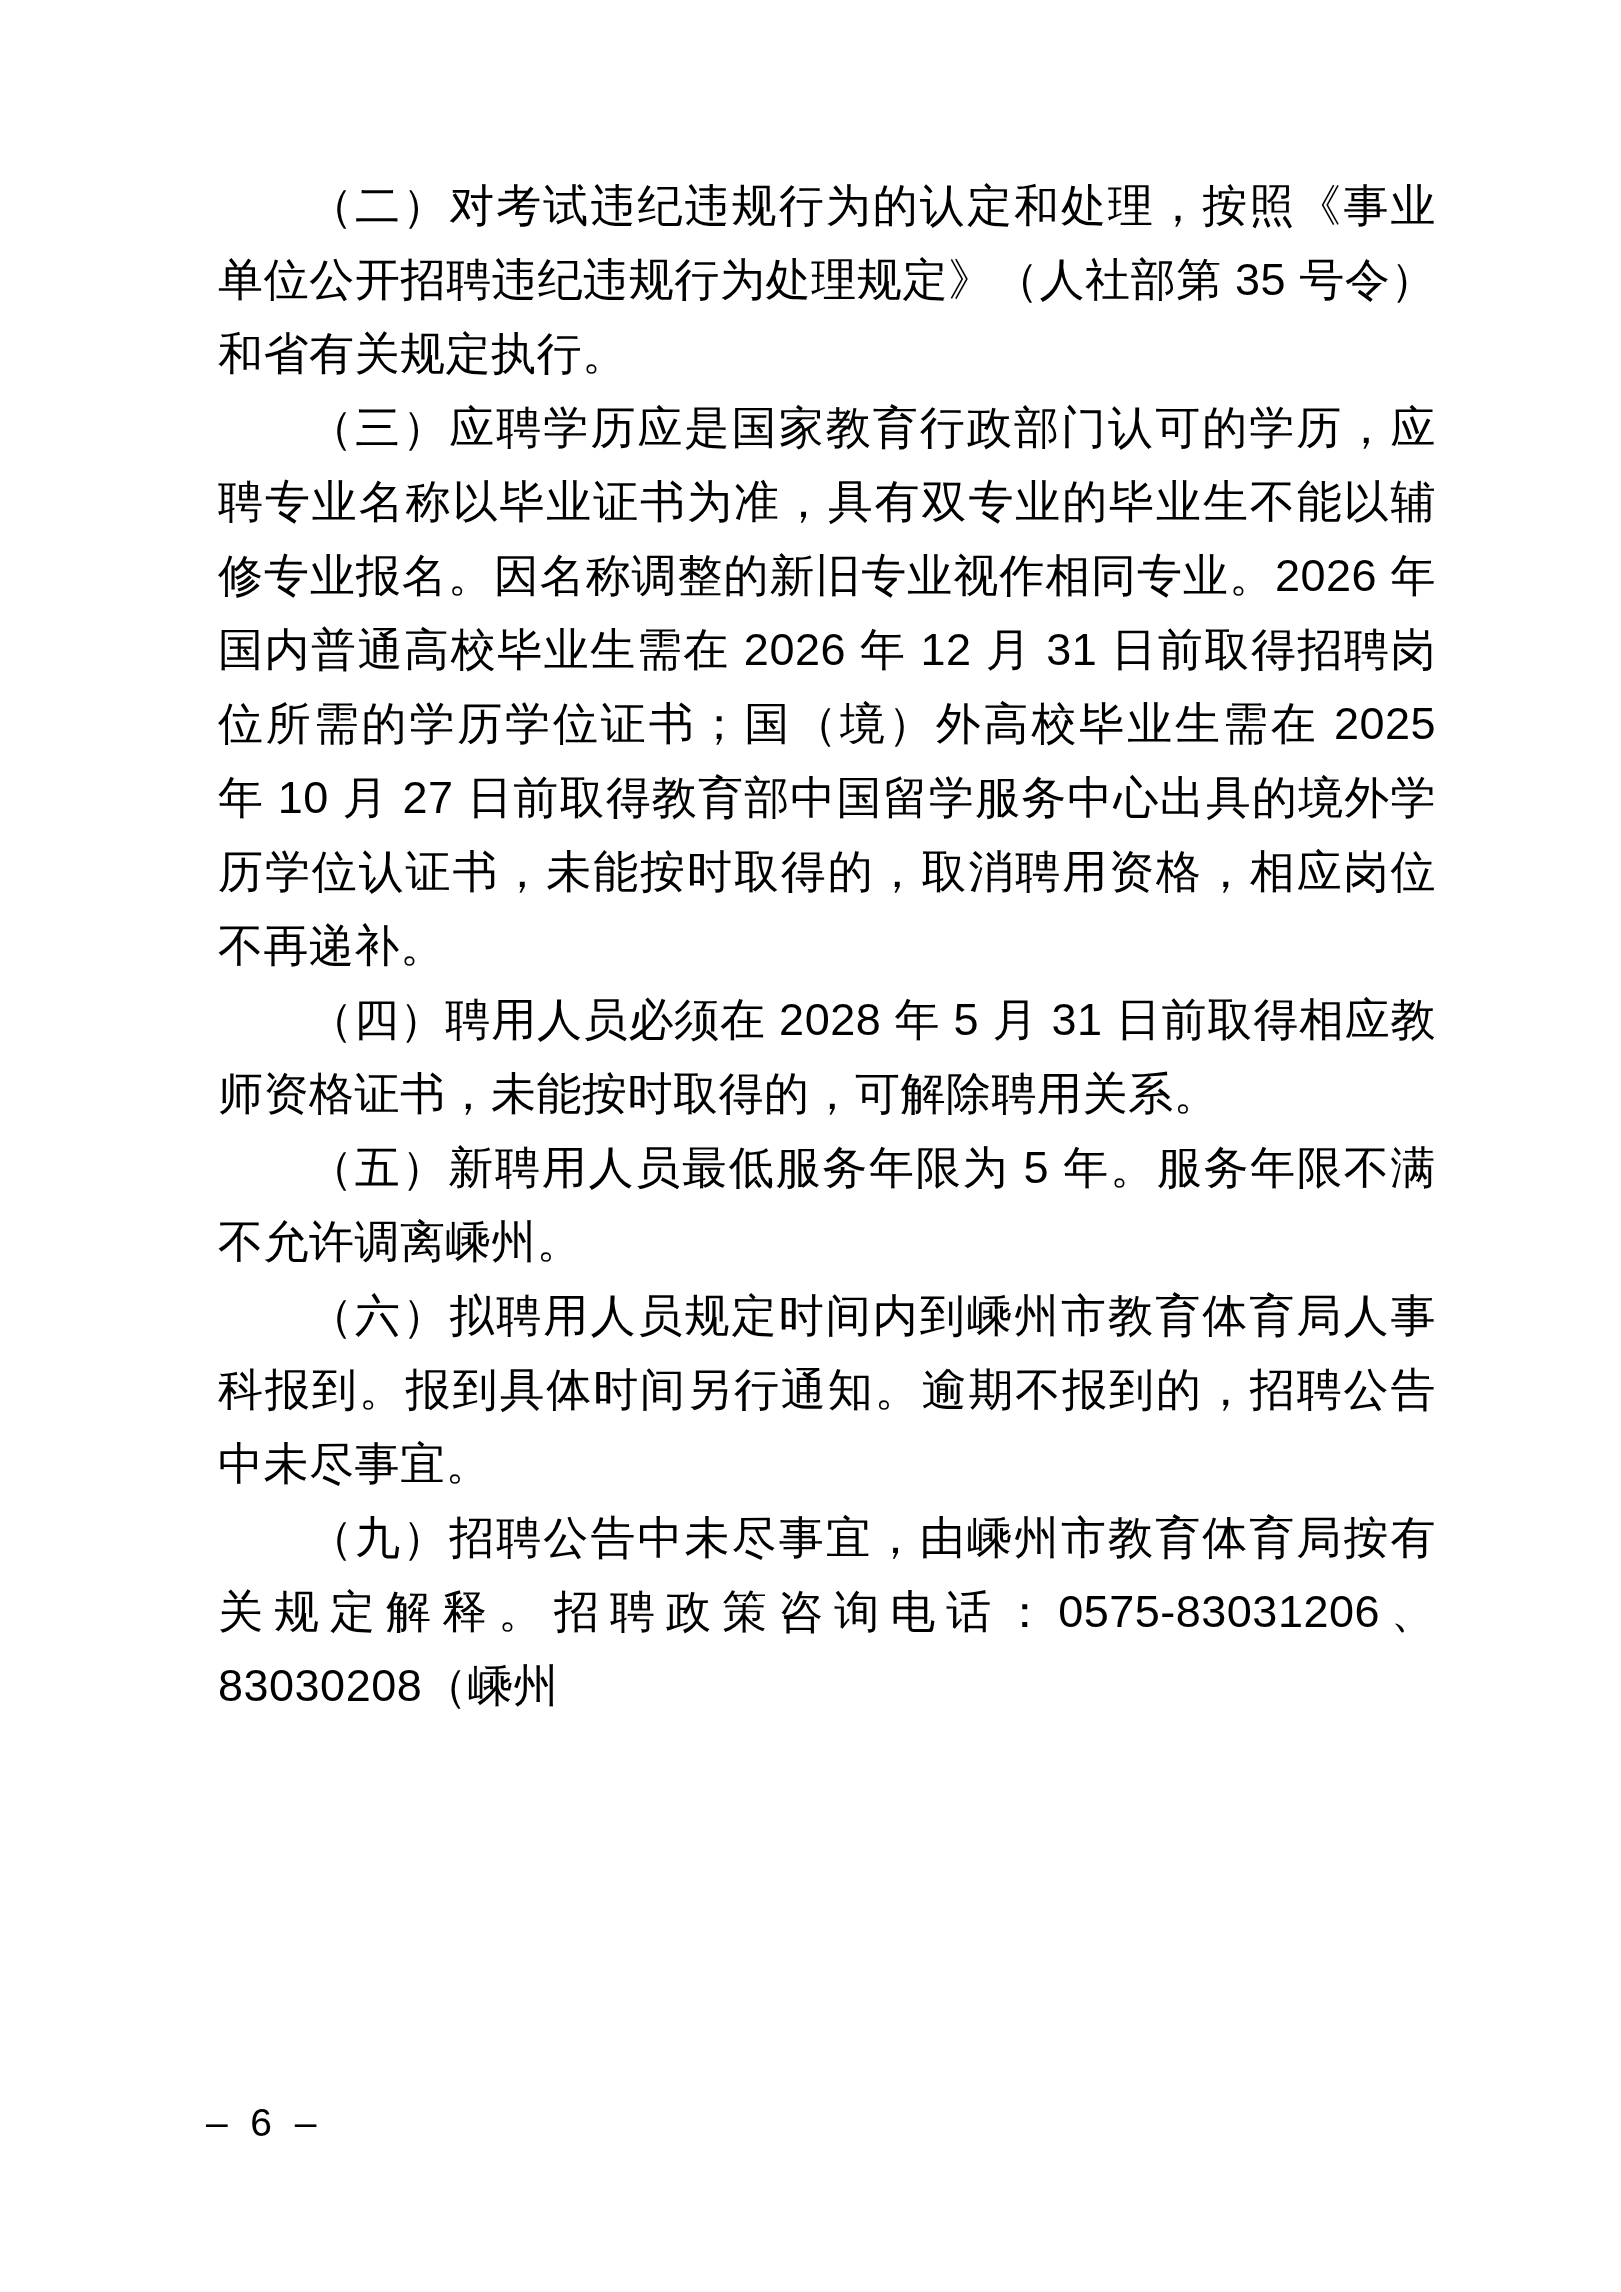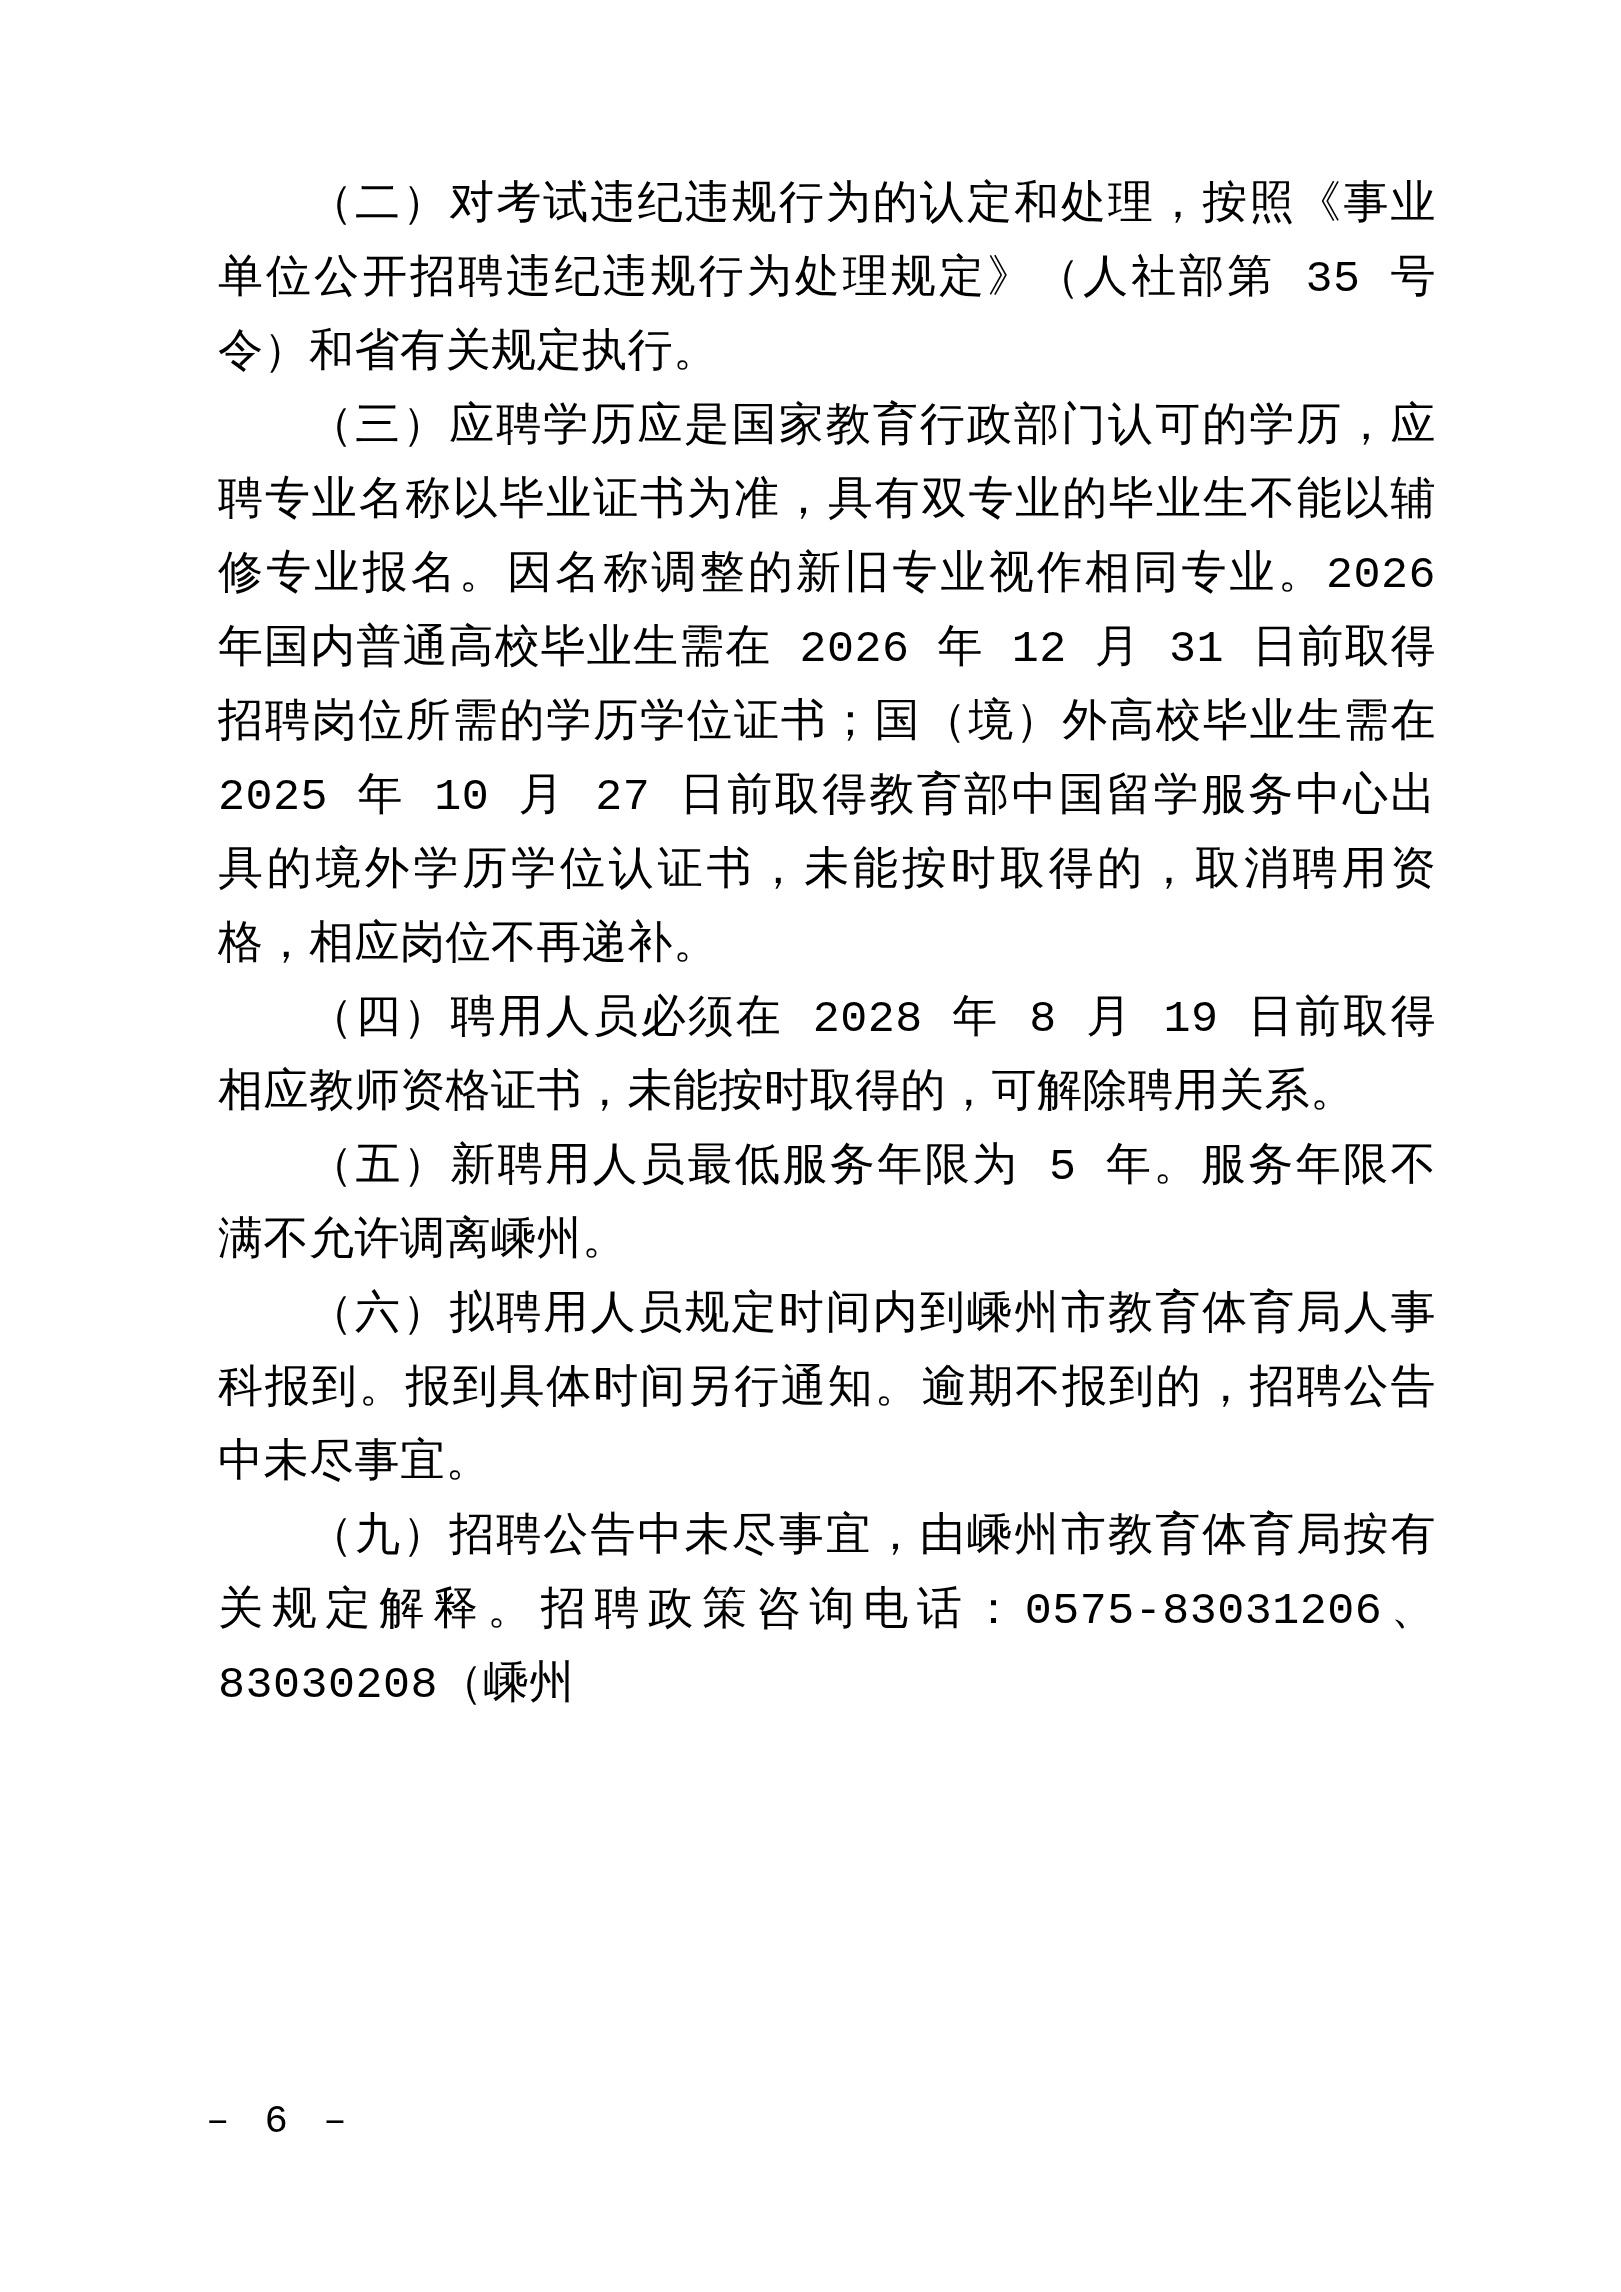--- a/index.html
+++ b/index.html
@@ -7,21 +7,21 @@
     padding: 0;
     background: #ffffff;
   }
   .page {
     position: relative;
     width: 1621px;
     height: 2293px;
     background: #ffffff;
     color: #000000;
     overflow: hidden;
-    font-family: Liberation Mono, monospace;
+    font-family: Liberation Sans, sans-serif;
   }
   .doc-body {
     position: absolute;
     left: 218px;
     top: 169px;
     width: 1218px;
     font-size: 45px;
     line-height: 74px;
     text-align: justify;
     letter-spacing: 0.5px;
@@ -42,20 +42,20 @@
     color: #000000;
   }
 </style>
 </head>
 <body>
 
 <div class="page">
   <div class="doc-body">
     <p>（二）对考试违纪违规行为的认定和处理，按照《事业单位公开招聘违纪违规行为处理规定》（人社部第 35 号令）和省有关规定执行。</p>
     <p>（三）应聘学历应是国家教育行政部门认可的学历，应聘专业名称以毕业证书为准，具有双专业的毕业生不能以辅修专业报名。因名称调整的新旧专业视作相同专业。2026 年国内普通高校毕业生需在 2026 年 12 月 31 日前取得招聘岗位所需的学历学位证书；国（境）外高校毕业生需在 2025 年 10 月 27 日前取得教育部中国留学服务中心出具的境外学历学位认证书，未能按时取得的，取消聘用资格，相应岗位不再递补。</p>
-    <p>（四）聘用人员必须在 2028 年 8 月 19 日前取得相应教师资格证书，未能按时取得的，可解除聘用关系。</p>
+    <p>（四）聘用人员必须在 2028 年 5 月 31 日前取得相应教师资格证书，未能按时取得的，可解除聘用关系。</p>
     <p>（五）新聘用人员最低服务年限为 5 年。服务年限不满不允许调离嵊州。</p>
     <p>（六）拟聘用人员规定时间内到嵊州市教育体育局人事科报到。报到具体时间另行通知。逾期不报到的，招聘公告中未尽事宜。</p>
     <p>（九）招聘公告中未尽事宜，由嵊州市教育体育局按有关规定解释。招聘政策咨询电话：0575-83031206、83030208（嵊州</p>
   </div>
   <div class="page-number">– 6 –</div>
 </div>
 
 
 </body></html>

